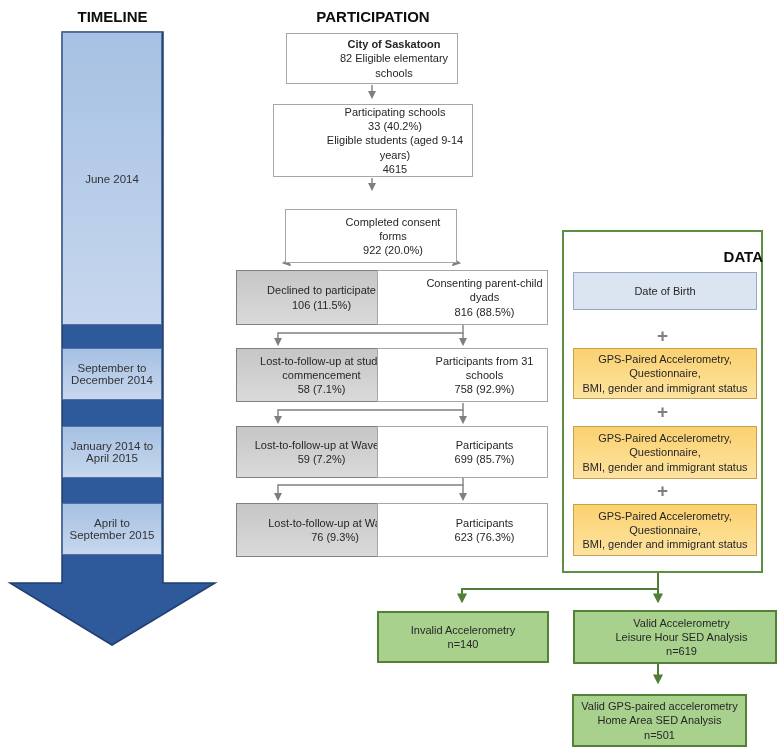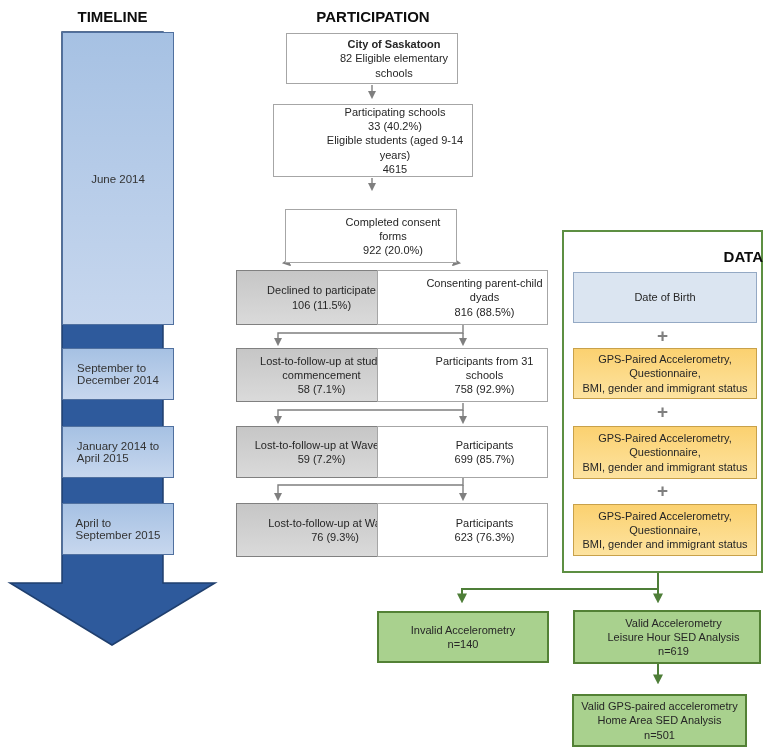--- a/index.html
+++ b/index.html
@@ -15,24 +15,24 @@
     position:absolute;box-sizing:border-box;display:flex;align-items:center;
     justify-content:center;text-align:center;white-space:pre-line;
     font-size:11px;line-height:1.3;color:#262626;padding:2px 4px;z-index:2;
   }
   .white{background:#ffffff;border:1px solid #a6a6a6;padding-left:48px;}
   .gray{background:linear-gradient(180deg,#c6c6c6 0%,#dadada 100%);border:1px solid #808080;margin-left:44px;}
   .blue{background:#dbe5f1;border:1px solid #94a9c4;}
   .orange{background:linear-gradient(180deg,#fbd170 0%,#fde3a0 100%);border:1px solid #c8a14a;}
   .greenbox{background:#a9d18e;border:2px solid #538135;}
   .tl{
-    position:absolute;left:62px;width:112px;box-sizing:border-box;
+    position:absolute;left:62px;width:100px;box-sizing:border-box;
     background:linear-gradient(180deg,#a6c1e3 0%,#c7d7ee 100%);
     border:1px solid #50709f;display:flex;align-items:center;justify-content:center;
-    white-space:pre-line;font-size:11.5px;color:#333333;z-index:2;
+    text-align:center;white-space:pre-line;font-size:11.5px;color:#333333;z-index:2;
   }
   .plus{
     position:absolute;left:562px;width:201px;height:22px;line-height:22px;
     text-align:center;font-size:19px;font-weight:bold;color:#7f7f7f;z-index:2;
   }
   .data-panel{
     position:absolute;left:562px;top:230px;width:201px;height:343px;
     border:2px solid #5d8f42;box-sizing:border-box;background:#ffffff;z-index:1;
   }
   svg.wires{position:absolute;left:0;top:0;z-index:1;}
@@ -117,36 +117,36 @@
 699 (85.7%)</div>
 
   <div class="box gray" style="left:192px;top:503px;width:198px;height:54px;">Lost-to-follow-up at Wave 3
 76 (9.3%)</div>
   <div class="box white" style="left:377px;top:503px;width:171px;height:54px;">Participants
 623 (76.3%)</div>
 
   <div class="data-panel"></div>
   <div class="hdr" style="left:562px;top:248px;width:201px;text-align:right;">DATA</div>
 
-  <div class="box blue" style="left:573px;top:272px;width:184px;height:51px;">Date of Birth</div>
+  <div class="box blue" style="left:573px;top:272px;width:184px;height:38px;">Date of Birth</div>
   <div class="plus" style="top:325px;">+</div>
   <div class="box orange" style="left:573px;top:348px;width:184px;height:51px;">GPS-Paired Accelerometry,
 Questionnaire,
 BMI, gender and immigrant status</div>
   <div class="plus" style="top:401px;">+</div>
   <div class="box orange" style="left:573px;top:426px;width:184px;height:53px;">GPS-Paired Accelerometry,
 Questionnaire,
 BMI, gender and immigrant status</div>
   <div class="plus" style="top:480px;">+</div>
   <div class="box orange" style="left:573px;top:504px;width:184px;height:52px;">GPS-Paired Accelerometry,
 Questionnaire,
 BMI, gender and immigrant status</div>
 
   <div class="box greenbox" style="left:377px;top:611px;width:172px;height:52px;">Invalid Accelerometry
 n=140</div>
-  <div class="box greenbox" style="left:573px;top:610px;width:188px;height:54px;padding-left:17px;">Valid Accelerometry
+  <div class="box greenbox" style="left:573px;top:610px;width:204px;height:54px;padding-left:17px;">Valid Accelerometry
 Leisure Hour SED Analysis
 n=619</div>
   <div class="box greenbox" style="left:572px;top:694px;width:175px;height:53px;">Valid GPS-paired accelerometry
 Home Area SED Analysis
 n=501</div>
 
 </div>
 
 </body></html>

